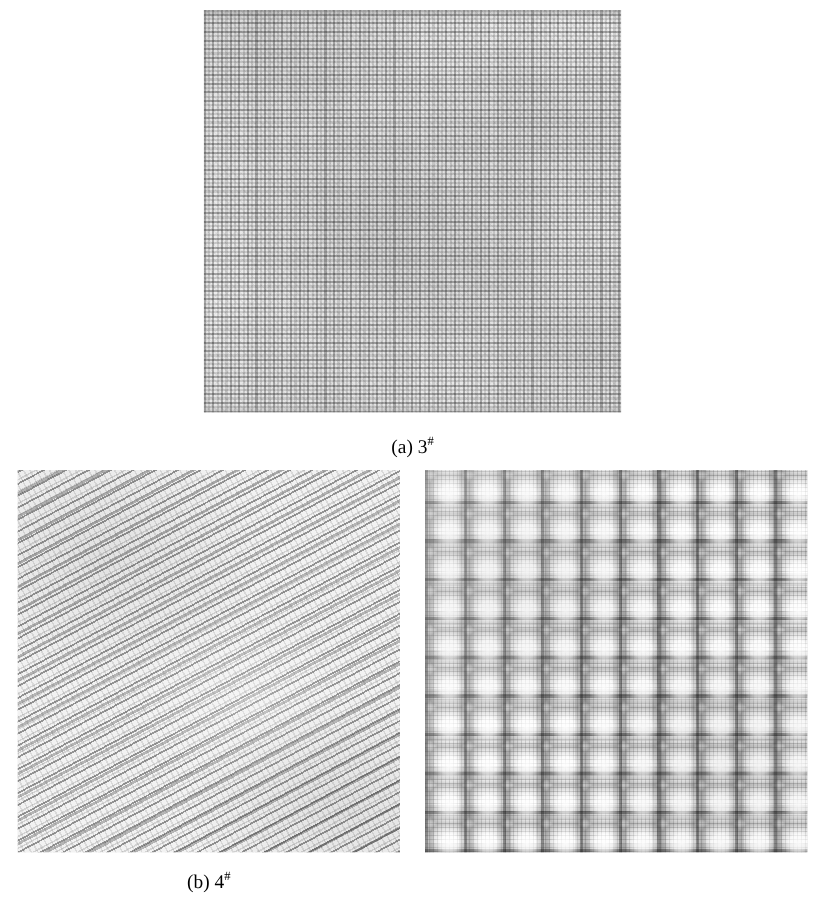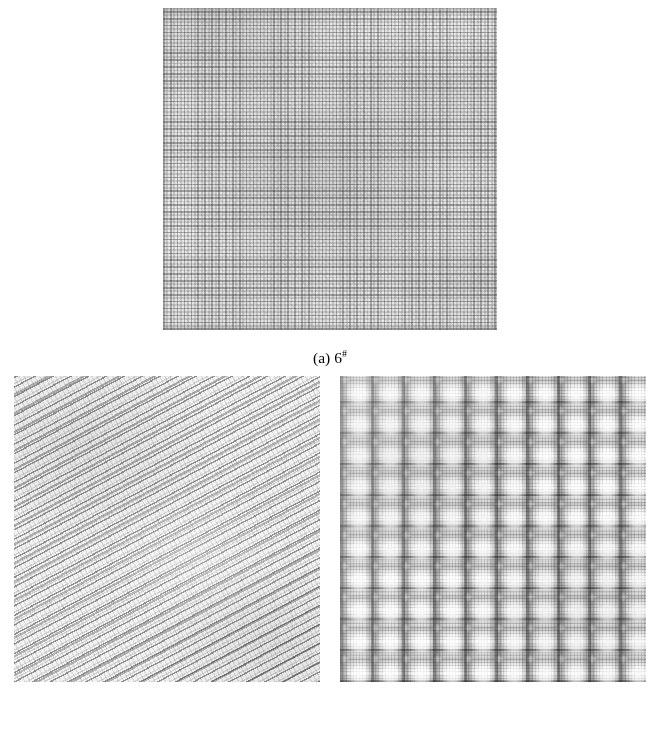--- a/index.html
+++ b/index.html
@@ -234,31 +234,34 @@
 <div class="page">
 
   <div class="fig-a-wrap">
     <div class="fig-a-img">
       <div class="tex-plain">
         <div class="shade"></div>
         <div class="edge"></div>
       </div>
     </div>
     <div class="caption cap-a">
-      <span>(a) 6</span><sup>#</sup>
+      <span>(a) 3</span><sup>#</sup>
     </div>
   </div>
 
   <div class="bottom-row">
 
     <div class="fig-cell">
       <div class="fig-b-img">
         <div class="tex-twill">
           <div class="shade"></div>
         </div>
+      </div>
+      <div class="caption cap-bc">
+        <span>(b) 4</span><sup>#</sup>
       </div>
     </div>
 
     <div class="fig-cell">
       <div class="fig-c-img">
         <div class="tex-honeycomb">
           <div class="cells"></div>
           <div class="shade"></div>
         </div>
       </div>

